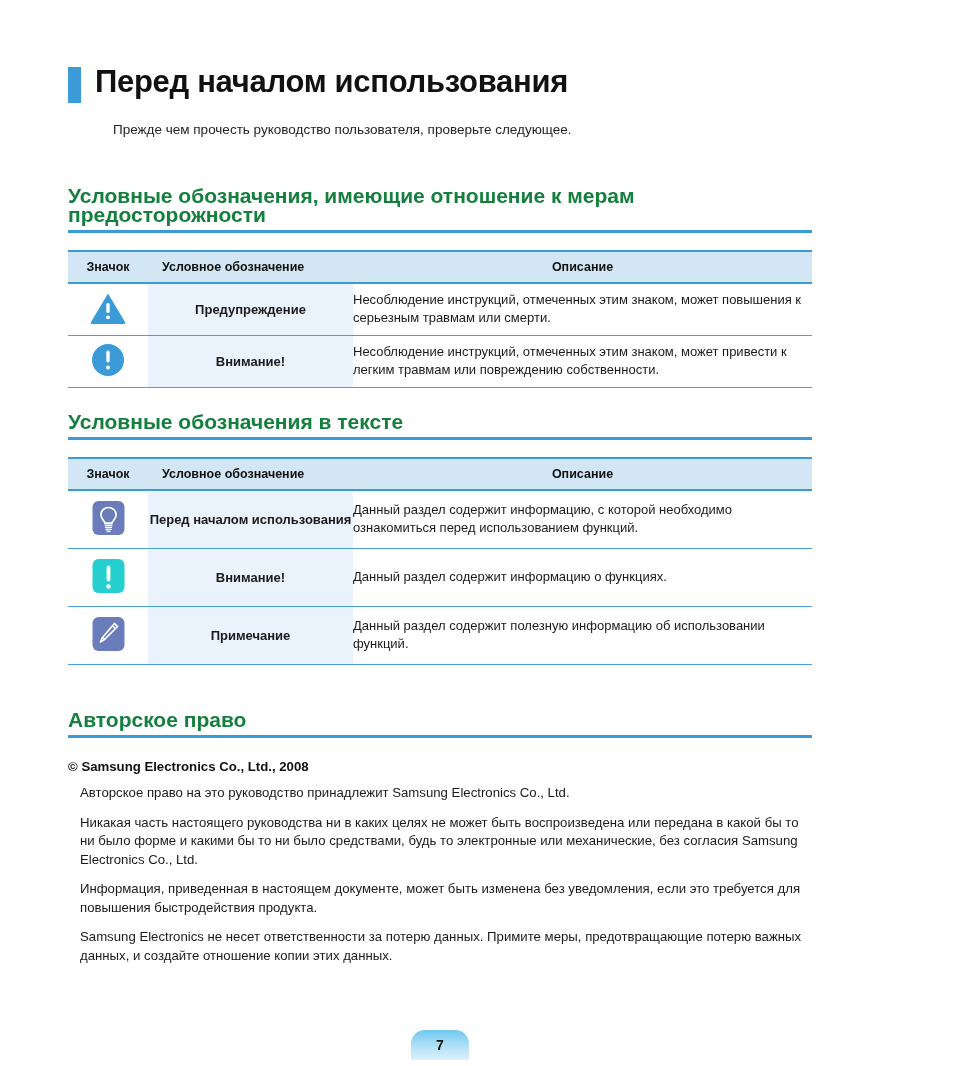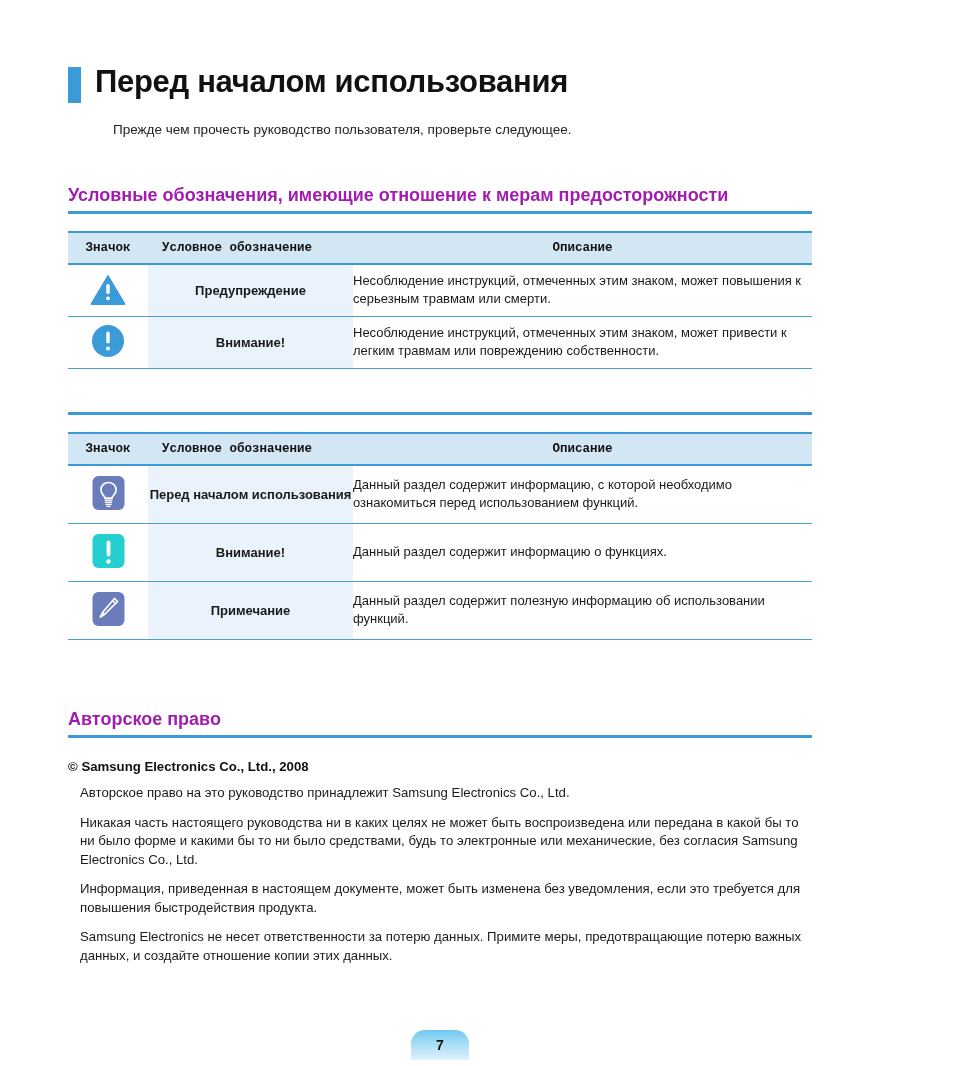--- a/index.html
+++ b/index.html
@@ -57,23 +57,23 @@
     line-height: 17px;
   }
 
   
   .section {
     position: absolute;
     left: 68px;
     right: 68px;
   }
   .section-heading {
-    font-size: 18px;
-    font-weight: bold;
-    color: #a21caf;
+    font-size: 21px;
+    font-weight: bold;
+    color: #15803d;
     line-height: 19px;
     padding-bottom: 6px;
   }
   .section-rule {
     height: 3px;
     background: #3b9bd9;
     width: 100%;
   }
 
   
@@ -89,21 +89,20 @@
   }
   .conv-table thead th {
     background: #d3e6f4;
     border-top: 2px solid #3b9bd9;
     border-bottom: 2px solid #3b9bd9;
     font-size: 12.5px;
     font-weight: bold;
     color: #111111;
     height: 30px;
     text-align: left;
-    font-family: Liberation Mono, monospace;
   }
   .col-icon   { width: 80px; }
   .col-label  { width: 205px; }
   .col-desc   { width: auto; }
 
   .th-icon  { text-align: center !important; padding-left: 0 !important; }
   .th-label { padding-left: 14px !important; }
   .th-desc  { text-align: center !important; }
 
   .conv-table tbody td {
@@ -252,20 +251,21 @@
             </span>
           </td>
           <td class="cell-label">Внимание!</td>
           <td class="cell-desc">Несоблюдение инструкций, отмеченных этим знаком, может привести к легким травмам или повреждению собственности.</td>
         </tr>
       </tbody>
     </table>
   </div>
 
   <div class="section" style="top:412px;">
+    <div class="section-heading">Условные обозначения в тексте</div>
     <div class="section-rule"></div>
 
     <table class="conv-table">
       <colgroup>
         <col class="col-icon">
           <col class="col-label">
           <col class="col-desc">
       </colgroup>
       <thead>
         <tr>

